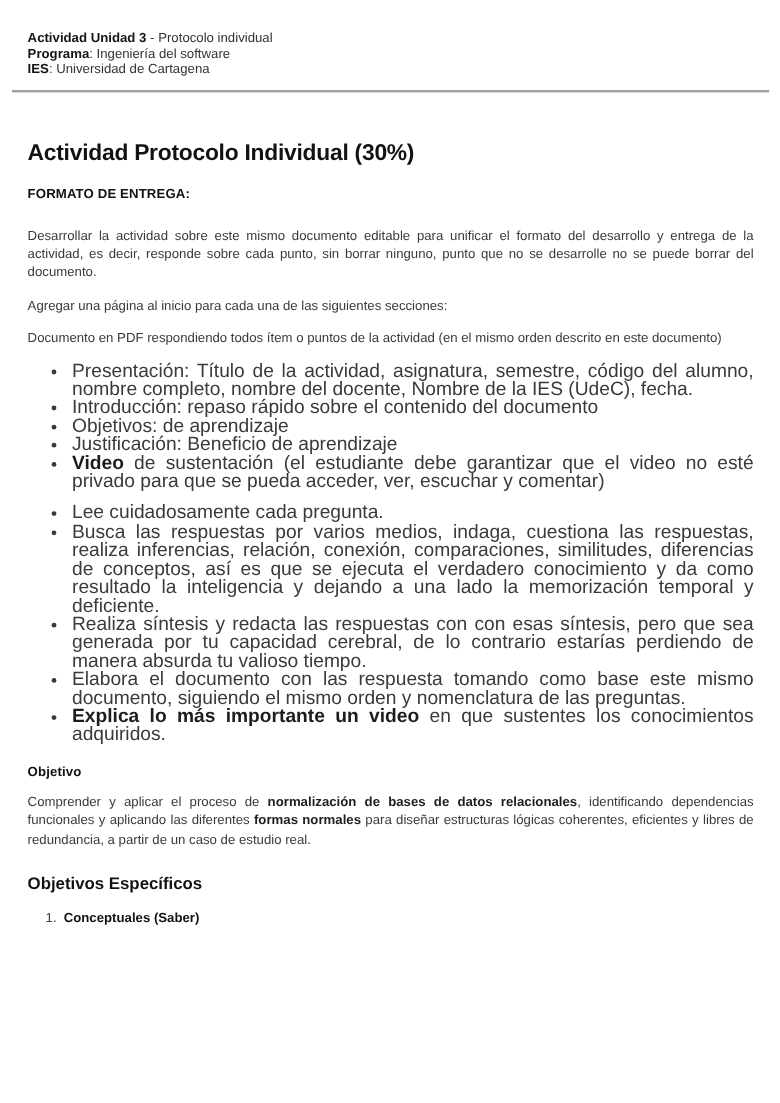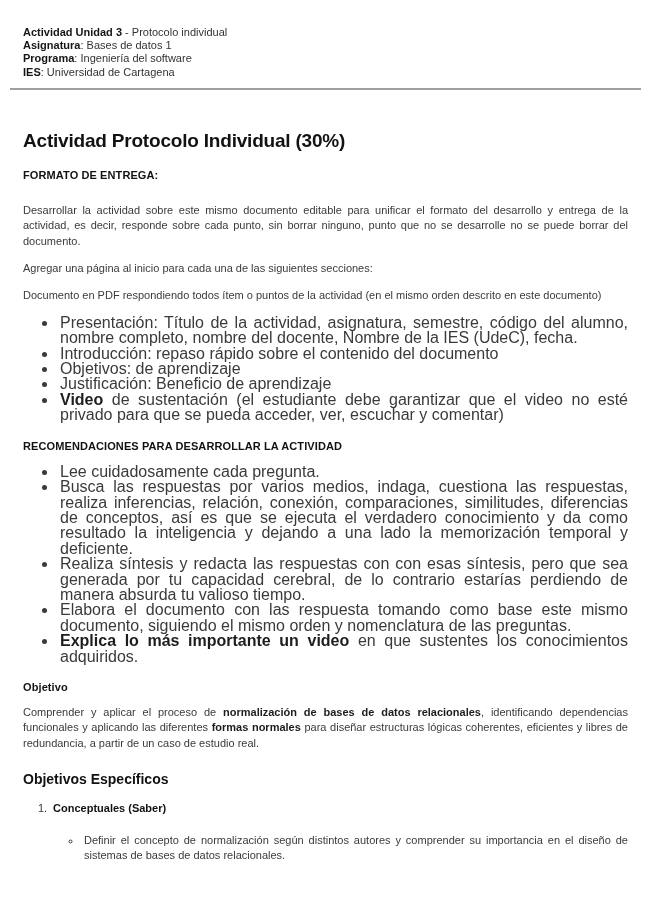--- a/index.html
+++ b/index.html
@@ -74,21 +74,20 @@
   }
   ul.circle-sub li { text-align: justify; padding-left: 2px; }
 </style>
 </head>
 <body>
 
 <div class="page">
 
   <header>
     <p class="meta"><b>Actividad Unidad 3</b><span> - Protocolo individual</span></p>
-    <p class="meta"><b>Asignatura</b><span>: Bases de datos 1</span></p>
     <p class="meta"><b>Programa</b><span>: Ingeniería del software</span></p>
     <p class="meta"><b>IES</b><span>: Universidad de Cartagena</span></p>
   </header>
 
   <hr class="rule">
 
   <h1 class="doc-title">Actividad Protocolo Individual (30%)</h1>
 
   <h4 class="small-head">FORMATO DE ENTREGA:</h4>
 
@@ -97,40 +96,36 @@
   <p class="body-p">Documento en PDF respondiendo todos ítem o puntos de la actividad (en el mismo orden descrito en este documento)</p>
 
   <ul class="bullets">
     <li><b></b><span>Presentación: Título de la actividad, asignatura, semestre, código del alumno, nombre completo, nombre del docente, Nombre de la IES (UdeC), fecha.</span></li>
     <li><b></b><span>Introducción: repaso rápido sobre el contenido del documento</span></li>
     <li><b></b><span>Objetivos: de aprendizaje</span></li>
     <li><b></b><span>Justificación: Beneficio de aprendizaje</span></li>
     <li><b>Video</b><span> de sustentación (el estudiante debe garantizar que el video no esté privado para que se pueda acceder, ver, escuchar y comentar)</span></li>
   </ul>
 
-  <h4 class="small-head gap-lg">RECOMENDACIONES PARA DESARROLLAR LA ACTIVIDAD</h4>
 
   <ul class="bullets gap-xl">
     <li><b></b><span>Lee cuidadosamente cada pregunta.</span></li>
     <li><b></b><span>Busca las respuestas por varios medios, indaga, cuestiona las respuestas, realiza inferencias, relación, conexión, comparaciones, similitudes, diferencias de conceptos, así es que se ejecuta el verdadero conocimiento y da como resultado la inteligencia y dejando a una lado la memorización temporal y deficiente.</span></li>
     <li><b></b><span>Realiza síntesis y redacta las respuestas con con esas síntesis, pero que sea generada por tu capacidad cerebral, de lo contrario estarías perdiendo de manera absurda tu valioso tiempo.</span></li>
     <li><b></b><span>Elabora el documento con las respuesta tomando como base este mismo documento, siguiendo el mismo orden y nomenclatura de las preguntas.</span></li>
     <li><b>Explica lo más importante un video</b><span> en que sustentes los conocimientos adquiridos.</span></li>
   </ul>
 
 
   <h4 class="small-head" style="">Objetivo</h4>
 
   <p class="body-p just" style="margin-top:11px"><span>Comprender y aplicar el proceso de </span><b>normalización de bases de datos relacionales</b><span>, identificando dependencias funcionales y aplicando las diferentes </span><b>formas normales</b><span> para diseñar estructuras lógicas coherentes, eficientes y libres de redundancia, a partir de un caso de estudio real.</span></p>
 
   <h3 class="sub-head">Objetivos Específicos</h3>
 
   <ol class="numbered">
     <li>
       <span class="num">1.</span>
       <b>Conceptuales (Saber)</b>
-      <ul class="circle-sub">
-        <li>Definir el concepto de normalización según distintos autores y comprender su importancia en el diseño de sistemas de bases de datos relacionales.</li>
-      </ul>
     </li>
   </ol>
 
 </div>
 
 </body></html>

